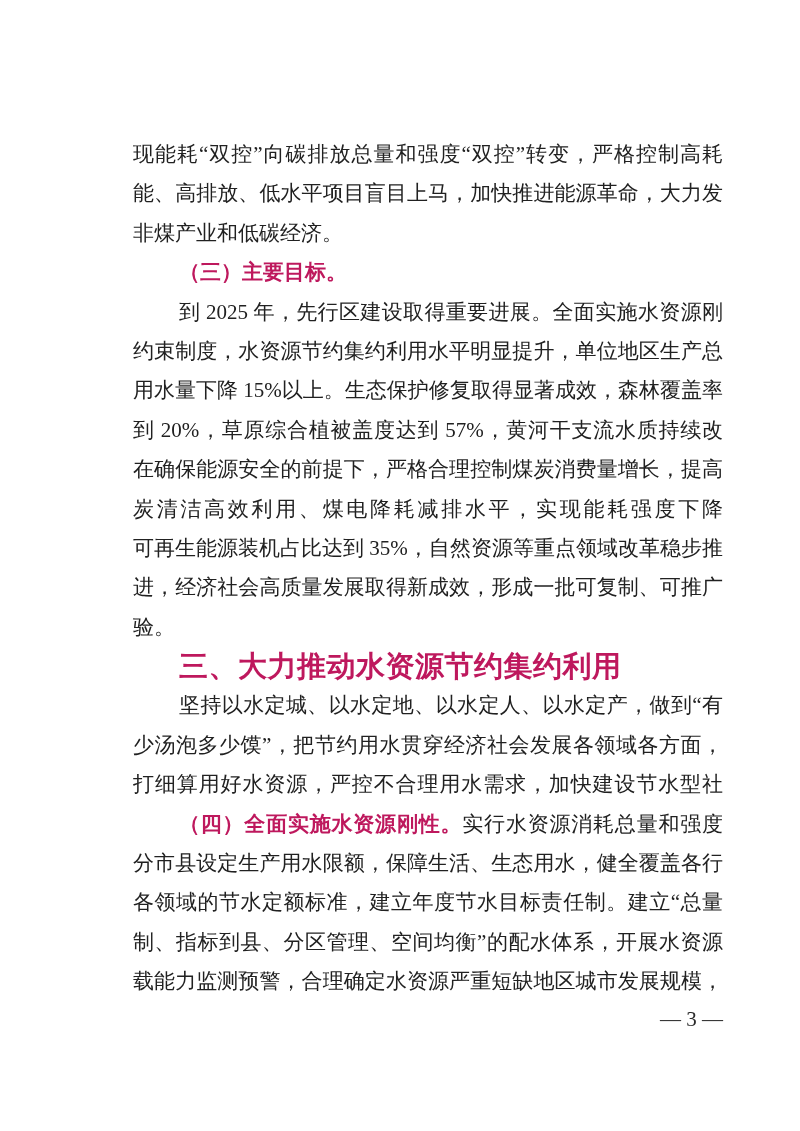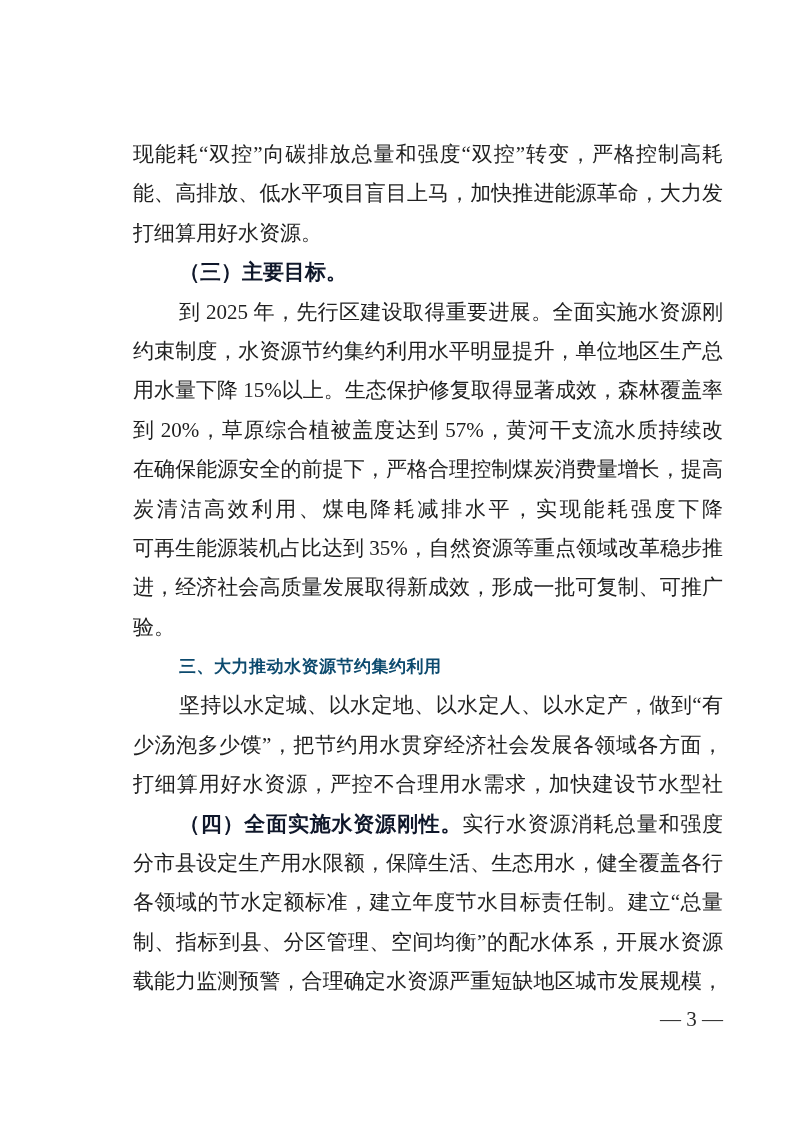--- a/index.html
+++ b/index.html
@@ -33,27 +33,27 @@
   }
   .line.left {
     text-align: left;
     text-align-last: left;
   }
   .indent {
     text-indent: 46px;
   }
   .kai {
     font-weight: bold;
-    color: #0f172a;
+    color: #be185d;
   }
   .heading {
     font-family: "Liberation Sans", "DejaVu Sans", sans-serif;
     font-weight: bold;
-    font-size: 17px;
-    color: #0c4a6e;
+    font-size: 29px;
+    color: #be185d;
     letter-spacing: 0.5px;
   }
   .page-number {
     position: absolute;
     left: 101px;
     top: 1004px;
     width: 590px;
     height: 30px;
     line-height: 30px;
     text-align: right;
@@ -62,21 +62,21 @@
     color: #2b2b2b;
   }
 </style>
 </head>
 <body>
 
 <div class="page">
   <div class="doc">
     <div class="line">现能耗“双控”向碳排放总量和强度“双控”转变，严格控制高耗</div>
     <div class="line">能、高排放、低水平项目盲目上马，加快推进能源革命，大力发展</div>
-    <div class="line left">打细算用好水资源。</div>
+    <div class="line left">非煤产业和低碳经济。</div>
     <div class="line left indent kai">（三）主要目标。</div>
     <div class="line indent">到 2025 年，先行区建设取得重要进展。全面实施水资源刚性</div>
     <div class="line">约束制度，水资源节约集约利用水平明显提升，单位地区生产总值</div>
     <div class="line">用水量下降 15%以上。生态保护修复取得显著成效，森林覆盖率达</div>
     <div class="line">到 20%，草原综合植被盖度达到 57%，黄河干支流水质持续改善。</div>
     <div class="line">在确保能源安全的前提下，严格合理控制煤炭消费量增长，提高煤</div>
     <div class="line">炭清洁高效利用、煤电降耗减排水平，实现能耗强度下降 15.5%、</div>
     <div class="line">可再生能源装机占比达到 35%，自然资源等重点领域改革稳步推</div>
     <div class="line">进，经济社会高质量发展取得新成效，形成一批可复制、可推广经</div>
     <div class="line left">验。</div>

